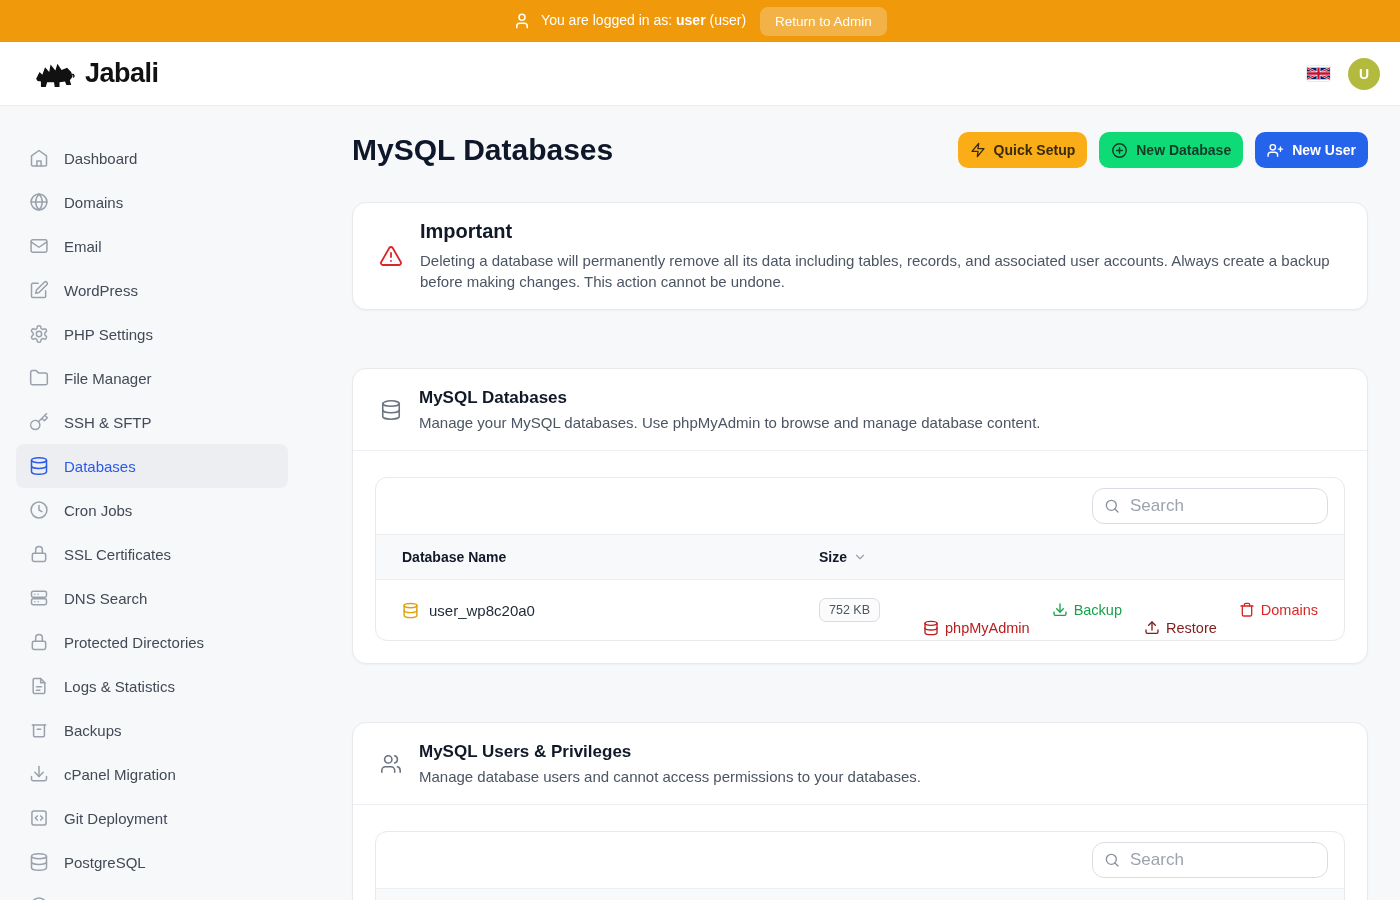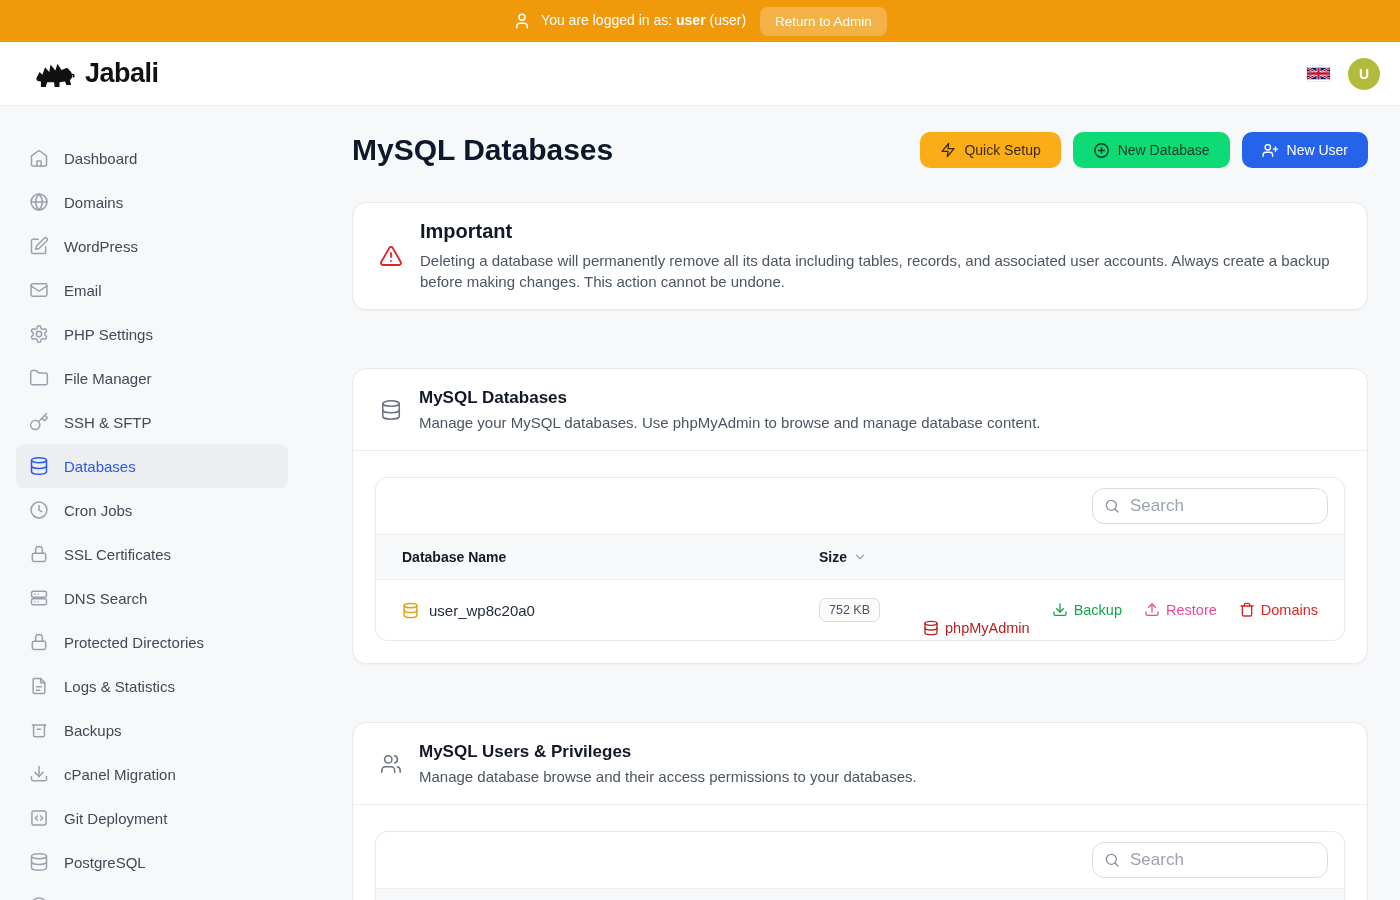--- a/index.html
+++ b/index.html
@@ -27,21 +27,21 @@
   .side-item svg { color:#9AA1AC; }
   .side-item.active { background:#ECEEF2; color:#2B59E8; }
   .side-item.active svg { color:#2B59E8; }
 
   .main { flex:1; padding:26px 32px 0 64px; overflow:hidden; }
 
   
   .page-head { display:flex; align-items:center; }
   .page-title { font-size:30px; font-weight:800; color:#0F172A; }
   .head-actions { margin-left:auto; display:flex; gap:12px; }
-  .btn { display:flex; align-items:center; gap:8px; height:36px; padding:0 20px; border:none; border-radius:10px; font-size:14px; font-weight:400; cursor:pointer; font-family:inherit; }
+  .btn { display:flex; align-items:center; gap:8px; height:36px; padding:0 12px; border:none; border-radius:10px; font-size:14px; font-weight:700; cursor:pointer; font-family:inherit; }
   .btn-amber { background:#FBAD18; color:#3A2A08; }
   .btn-green { background:#0EDA76; color:#123B28; }
   .btn-blue  { background:#2563EB; color:#fff; }
 
   
   .card { background:#fff; border:1px solid #E7E9ED; border-radius:14px; box-shadow:0 1px 2px rgba(16,24,40,.04); }
   .warning-card { margin-top:34px; padding:17px 26px; display:flex; align-items:center; gap:17px; }
   .warning-card .w-title { font-size:20px; font-weight:700; margin-bottom:7px; color:#111827; }
   .warning-card .w-body { font-size:15px; color:#4B5563; line-height:1.4; }
 
@@ -64,21 +64,21 @@
   .user-grid { grid-template-columns:302px 1fr; }
   .sort-col { display:flex; align-items:center; gap:6px; cursor:pointer; }
   .sort-col svg { color:#9AA1AC; }
 
   .trow { display:grid; align-items:center; height:60px; padding:0 26px; font-size:15px; }
   .db-name { display:flex; align-items:center; gap:10px; color:#1F2937; }
   .db-name svg { color:#DFA012; }
   .size-badge { display:inline-block; justify-self:start; padding:4px 9px; border:1px solid #D8DBE0; border-radius:7px; background:#FBFBFC; color:#4B5563; font-size:12.5px; }
   .row-actions { display:flex; gap:22px; justify-content:flex-end; }
   .action { display:flex; align-items:center; gap:6px; font-size:14.5px; font-weight:500; cursor:pointer; }
-  .a-blue { color:#b91c1c;margin-top:36px; } .a-green { color:#16A34A; } .a-orange { color:#ec4899; } .a-red { color:#DC2626; }
+  .a-blue { color:#b91c1c;margin-top:36px; } .a-green { color:#16A34A; } .a-orange { color:#7f1d1d;align-items:flex-end; } .a-red { color:#DC2626; }
 </style>
 </head>
 <body>
 
 <div class="topbar">
   <span class="who">
     <span>
       <svg width="18" height="18" viewBox="0 0 24 24" fill="none" stroke="currentColor" stroke-width="2" stroke-linecap="round" stroke-linejoin="round">
           <path d="M19 21v-2a4 4 0 0 0-4-4H9a4 4 0 0 0-4 4v2"></path>
           <circle cx="12" cy="7" r="4"></circle>
@@ -131,34 +131,34 @@
             <circle cx="12" cy="12" r="9.5"></circle>
             <path d="M2.5 12h19"></path>
             <path d="M12 2.5a14.5 14.5 0 0 1 4 9.5 14.5 14.5 0 0 1-4 9.5 14.5 14.5 0 0 1-4-9.5 14.5 14.5 0 0 1 4-9.5z"></path>
           </svg>
         </span>
       <span>Domains</span>
     </div>
     <div class="side-item">
       <span>
           <svg width="20" height="20" viewBox="0 0 24 24" fill="none" stroke="currentColor" stroke-width="1.8" stroke-linecap="round" stroke-linejoin="round">
+            <rect x="2.5" y="4.5" width="19" height="15" rx="2"></rect>
+            <path d="m2.5 7 9.5 6.5L21.5 7"></path>
+          </svg>
+        </span>
+      <span>Email</span>
+    </div>
+    <div class="side-item">
+      <span>
+          <svg width="20" height="20" viewBox="0 0 24 24" fill="none" stroke="currentColor" stroke-width="1.8" stroke-linecap="round" stroke-linejoin="round">
             <path d="M11 4H4.5A1.5 1.5 0 0 0 3 5.5v14A1.5 1.5 0 0 0 4.5 21h14a1.5 1.5 0 0 0 1.5-1.5V13"></path>
             <path d="M18.4 2.6a2.1 2.1 0 0 1 3 3L12 15l-4 1 1-4Z"></path>
           </svg>
         </span>
       <span>WordPress</span>
-    </div>
-    <div class="side-item">
-      <span>
-          <svg width="20" height="20" viewBox="0 0 24 24" fill="none" stroke="currentColor" stroke-width="1.8" stroke-linecap="round" stroke-linejoin="round">
-            <rect x="2.5" y="4.5" width="19" height="15" rx="2"></rect>
-            <path d="m2.5 7 9.5 6.5L21.5 7"></path>
-          </svg>
-        </span>
-      <span>Email</span>
     </div>
     <div class="side-item">
       <span>
           <svg width="20" height="20" viewBox="0 0 24 24" fill="none" stroke="currentColor" stroke-width="1.8" stroke-linecap="round" stroke-linejoin="round">
             <circle cx="12" cy="12" r="3.2"></circle>
             <path d="M12.22 2h-.44a2 2 0 0 0-2 2v.18a2 2 0 0 1-1 1.73l-.43.25a2 2 0 0 1-2 0l-.15-.08a2 2 0 0 0-2.73.73l-.22.38a2 2 0 0 0 .73 2.73l.15.1a2 2 0 0 1 1 1.72v.51a2 2 0 0 1-1 1.74l-.15.09a2 2 0 0 0-.73 2.73l.22.38a2 2 0 0 0 2.73.73l.15-.08a2 2 0 0 1 2 0l.43.25a2 2 0 0 1 1 1.73V20a2 2 0 0 0 2 2h.44a2 2 0 0 0 2-2v-.18a2 2 0 0 1 1-1.73l.43-.25a2 2 0 0 1 2 0l.15.08a2 2 0 0 0 2.73-.73l.22-.39a2 2 0 0 0-.73-2.73l-.15-.08a2 2 0 0 1-1-1.74v-.5a2 2 0 0 1 1-1.74l.15-.09a2 2 0 0 0 .73-2.73l-.22-.38a2 2 0 0 0-2.73-.73l-.15.08a2 2 0 0 1-2 0l-.43-.25a2 2 0 0 1-1-1.73V4a2 2 0 0 0-2-2z"></path>
           </svg>
         </span>
       <span>PHP Settings</span>
     </div>
@@ -433,21 +433,21 @@
         <span>
             <svg width="22" height="22" viewBox="0 0 24 24" fill="none" stroke="currentColor" stroke-width="1.7" stroke-linecap="round" stroke-linejoin="round">
               <path d="M16 21v-2a4 4 0 0 0-4-4H6a4 4 0 0 0-4 4v2"></path>
               <circle cx="9" cy="7" r="4"></circle>
               <path d="M22 21v-2a4 4 0 0 0-3-3.87"></path>
               <path d="M16 3.13a4 4 0 0 1 0 7.75"></path>
             </svg>
           </span>
         <div>
           <div class="s-title">MySQL Users &amp; Privileges</div>
-          <div class="s-sub">Manage database browse and their access permissions to your databases.</div>
+          <div class="s-sub">Manage database users and cannot access permissions to your databases.</div>
         </div>
       </div>
       <div class="section-body">
         <div class="inner">
           <div class="search-row">
             <div class="search-box">
               <span><svg width="16" height="16" viewBox="0 0 24 24" fill="none" stroke="currentColor" stroke-width="2" stroke-linecap="round" stroke-linejoin="round">
                     <circle cx="11" cy="11" r="7.5"></circle>
                     <path d="m21 21-5-5"></path>
                   </svg></span>

